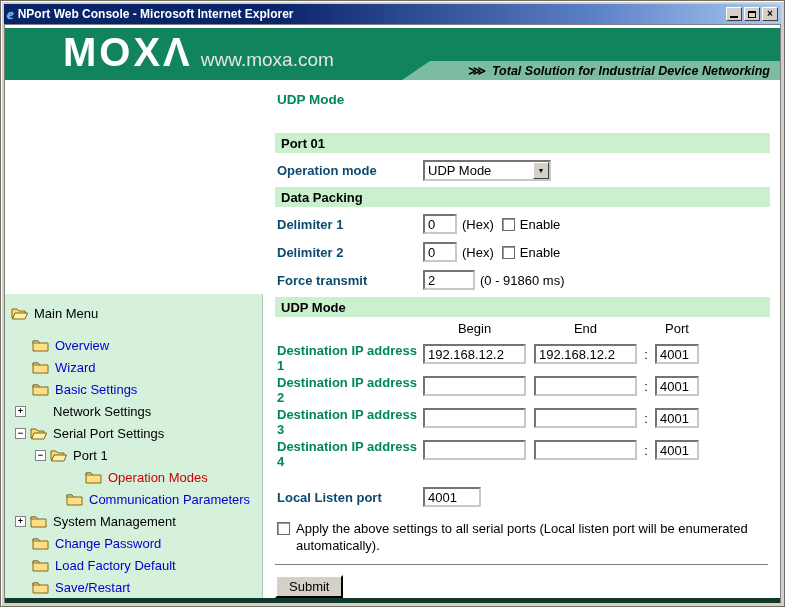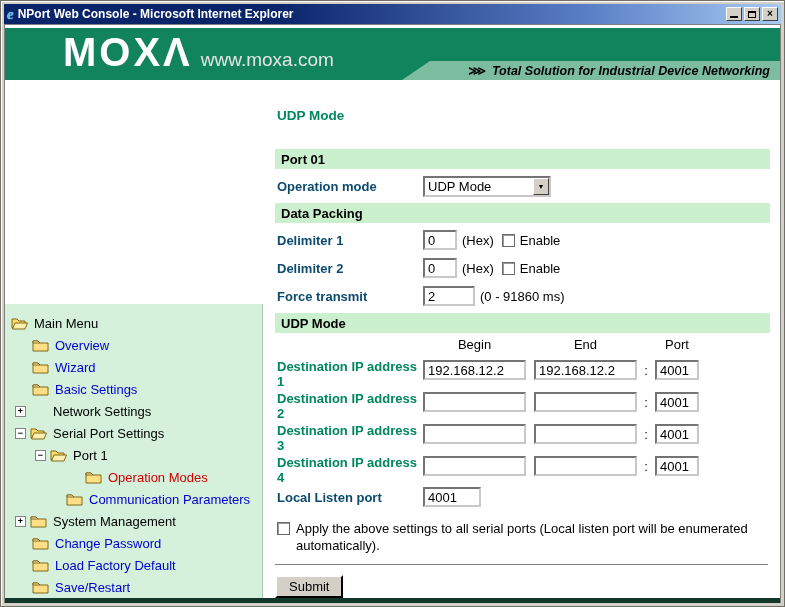--- a/index.html
+++ b/index.html
@@ -137,21 +137,21 @@
 
     <div class="frames">
       <div class="sidebar" id="sidebar-tree">
           <div class="tree-row" style="padding-left: 6px;">
             <span class="tree-ico"><svg width="17" height="14" viewBox="0 0 17 14">
                 <path d="M1 3 L6 3 L8 5 L14 5 L14 7 L1 12 Z" fill="#FFD96B" stroke="#806818" stroke-width="1"></path>
                 <path d="M4 7 L16.5 7 L14 13 L1.5 13 Z" fill="#FFEFB0" stroke="#806818" stroke-width="1"></path>
               </svg></span>
             <span class="c-black">Main Menu</span>
           </div>
-          <div class="tree-row" style="padding-left: 27px;">
+          <div class="tree-row" style="padding-left: 27px; margin-top: 10px;">
             <span class="tree-ico"><svg width="17" height="14" viewBox="0 0 17 14">
                 <path d="M1 3 L6 3 L8 5 L16 5 L16 13 L1 13 Z" fill="#FFDF86" stroke="#806818" stroke-width="1"></path>
                 <path d="M1 3 L6 3 L8 5 L1 5 Z" fill="#FFF0B5" stroke="#806818" stroke-width="1"></path>
               </svg></span>
             <span class="c-blue">Overview</span>
           </div>
           <div class="tree-row" style="padding-left: 27px;">
             <span class="tree-ico"><svg width="17" height="14" viewBox="0 0 17 14">
                 <path d="M1 3 L6 3 L8 5 L16 5 L16 13 L1 13 Z" fill="#FFDF86" stroke="#806818" stroke-width="1"></path>
                 <path d="M1 3 L6 3 L8 5 L1 5 Z" fill="#FFF0B5" stroke="#806818" stroke-width="1"></path>
@@ -307,21 +307,21 @@
             <div class="dest-row">
               <span class="dest-label">Destination IP address 4</span>
               <input type="text" class="tin w-ip" style="">
               <span class="gap8"></span>
               <input type="text" class="tin w-ip" style="">
               <span class="colon">:</span>
               <input type="text" class="tin w-port" value="4001" style="">
             </div>
           </div>
 
-        <div class="frow" style="margin-top:4px">
+        <div class="frow" style="margin-top:20px">
           <span class="flabel">Local Listen port</span>
           <input class="tin w-lp" type="text" value="4001" style="">
         </div>
 
         <div class="apply-row">
           <span class="cb"></span>
           <span>Apply the above settings to all serial ports (Local listen port will be enumerated automatically).</span>
         </div>
 
         <hr class="rule">

